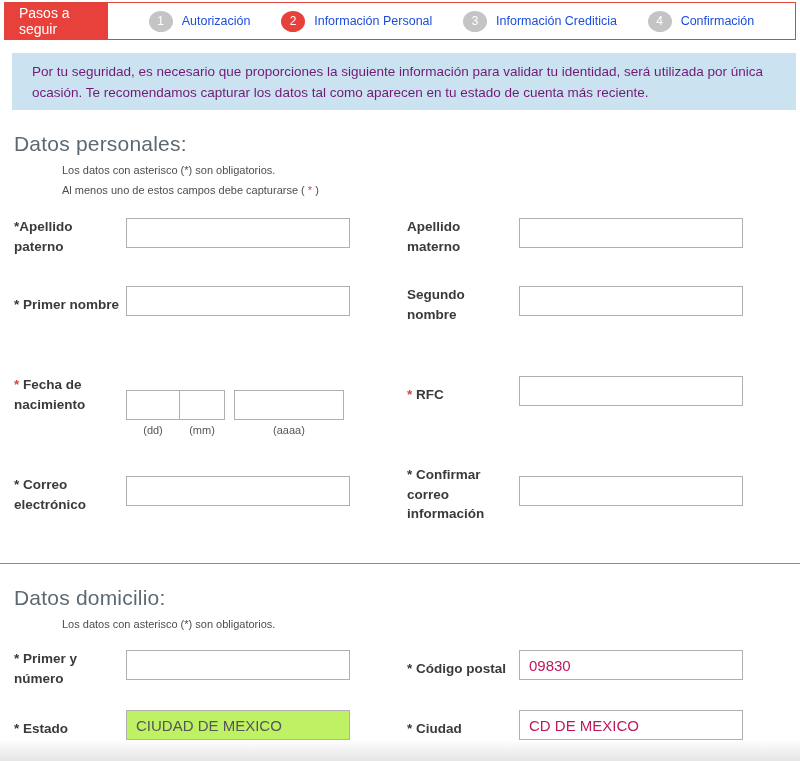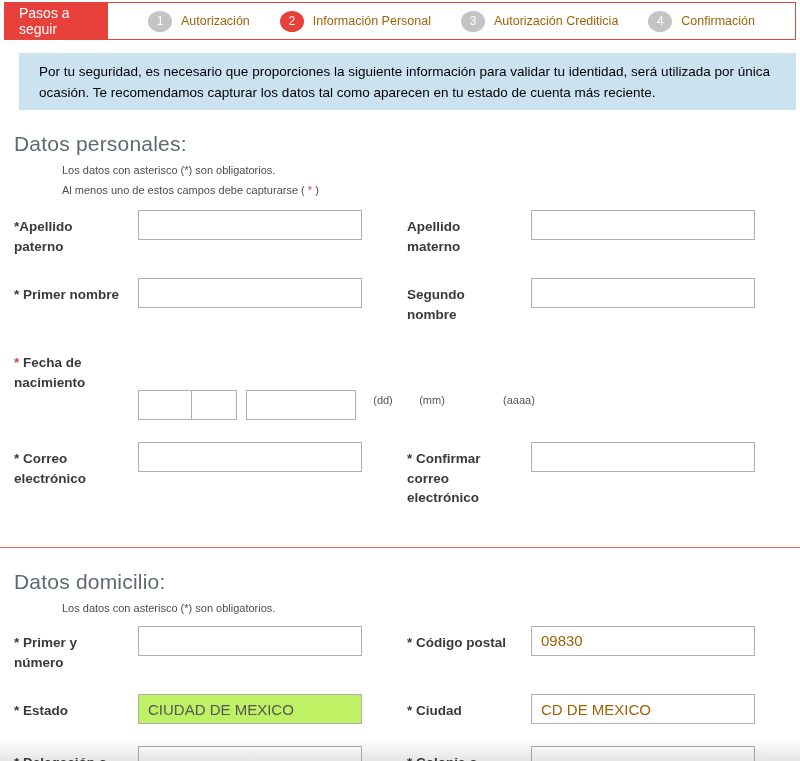--- a/index.html
+++ b/index.html
@@ -10,43 +10,43 @@
   
   .stepper { position:absolute; left:4px; right:4px; top:2px; height:38px;
              border:1px solid #e0453b; background:#fff; display:flex; align-items:stretch; }
   .stepper-title { background:#e8403a; color:#fff; font-size:14px; display:flex;
                    align-items:center; padding:0 14px; width:103px; flex:0 0 auto; }
   .steps { flex:1; display:flex; align-items:center; justify-content:space-evenly; padding:0 10px; }
   .step { display:flex; align-items:center; gap:9px; }
   .step-circle { width:24px; height:21px; border-radius:50%; background:#c4c4c4; color:#fff;
                  font-size:12px; display:flex; align-items:center; justify-content:center; }
   .step.active .step-circle { background:#e8403a; }
-  .step-label { font-size:12.5px; color:#a16207;text-align:center; }
+  .step-label { font-size:12.5px; color:#1d4ed8;text-align:center; }
 
   
-  .notice { position:absolute; left:19px; right:4px; top:53px; background:#cbe3f1; color:#000000;
+  .notice { position:absolute; left:12px; right:4px; top:53px; background:#cbe3f1; color:#701a75;
             font-size:13.5px; line-height:1.55; padding:9px 22px 9px 20px; height:57px; }
 
   
   .content { position:absolute; left:0; right:0; top:110px; }
   .section { padding:0 14px; }
   .section-title { font-size:21px; color:#5d6972; letter-spacing:.2px; margin-top:22px; }
   .note { font-size:11px; color:#4d4d4d; margin-top:8px;padding-left:48px; }
   .red { color:#cc4b44; }
 
   .rows { margin-top:14px; }
   .row2 { display:grid; grid-template-columns:393px 1fr; margin-bottom:22px; }
-  .field { display:flex; align-items:flex-start;gap:12px; }
+  .field { display:flex; align-items:center; }
   .field-label { width:112px; flex:0 0 auto; font-size:13.5px; font-weight:bold; color:#3a3a3a;
                  line-height:1.45; padding-top:7px; padding-right:3px; }
   .tinput { width:224px; height:30px; border:1px solid #b0b0b0; background:#fff; font-family:inherit;
-            font-size:15px; color:#a16207; padding:2px 9px; border-radius:0; outline:none; }
+            font-size:15px; color:#be185d; padding:2px 9px; border-radius:0; outline:none; }
   .tinput:disabled { background:#bef264; color:#565656; }
 
-  .dob-wrap { display:flex; flex-direction:row;margin-top:44px; }
+  .dob-wrap { display:flex; flex-direction:column;margin-top:44px; }
   .dob-inputs { display:flex; }
   .dob-dd { width:54px; } .dob-mm { width:46px; margin-left:-1px; } .dob-aaaa { width:110px; margin-left:9px; }
   .dob-subs { display:flex; margin-top:4px; font-size:11px; color:#555; }
   .dob-subs .s1 { width:54px; text-align:center; }
   .dob-subs .s2 { width:46px; text-align:center; margin-left:-1px; }
   .dob-subs .s3 { width:110px; text-align:center; margin-left:9px; }
 
   .divider { border:none; border-top:1px solid #e8635c; height:0; width:100%; }
   .divider.mid { margin-top:39px; }
   .bottom-fade { position:absolute; left:0; right:0; bottom:0; height:22px; pointer-events:none;
@@ -63,21 +63,21 @@
       <div class="step">
         <span class="step-circle">1</span>
         <span class="step-label">Autorización</span>
       </div>
       <div class="step active">
         <span class="step-circle">2</span>
         <span class="step-label">Información Personal</span>
       </div>
       <div class="step">
         <span class="step-circle">3</span>
-        <span class="step-label">Autorización Crediticia</span>
+        <span class="step-label">Información Crediticia</span>
       </div>
       <div class="step">
         <span class="step-circle">4</span>
         <span class="step-label">Confirmación</span>
       </div>
     </div>
   </div>
 
   <div class="notice">Por tu seguridad, es necesario que proporciones la siguiente información para validar tu identidad, será utilizada por única ocasión. Te recomendamos capturar los datos tal como aparecen en tu estado de cuenta más reciente.</div>
 
@@ -120,29 +120,33 @@
                 <input class="tinput dob-mm" type="text" style="">
                 <input class="tinput dob-aaaa" type="text" style="">
               </div>
               <div class="dob-subs">
                 <span class="s1">(dd)</span>
                 <span class="s2">(mm)</span>
                 <span class="s3">(aaaa)</span>
               </div>
             </div>
           </div>
+          <div class="field">
+            <div class="field-label"><span class="red">*</span> <span>RFC</span></div>
+            <input class="tinput" type="text" style="">
+          </div>
         </div>
 
         <div class="row2">
           <div class="field">
             <div class="field-label">* Correo electrónico</div>
             <input class="tinput" type="text" style="">
           </div>
           <div class="field">
-            <div class="field-label">* Confirmar correo electrónico</div>
+            <div class="field-label">* Confirmar correo información</div>
             <input class="tinput" type="text" style="">
           </div>
         </div>
       </div>
     </div>
 
     <hr class="divider mid">
 
     <div class="section">
       <div class="section-title">Datos domicilio:</div>

